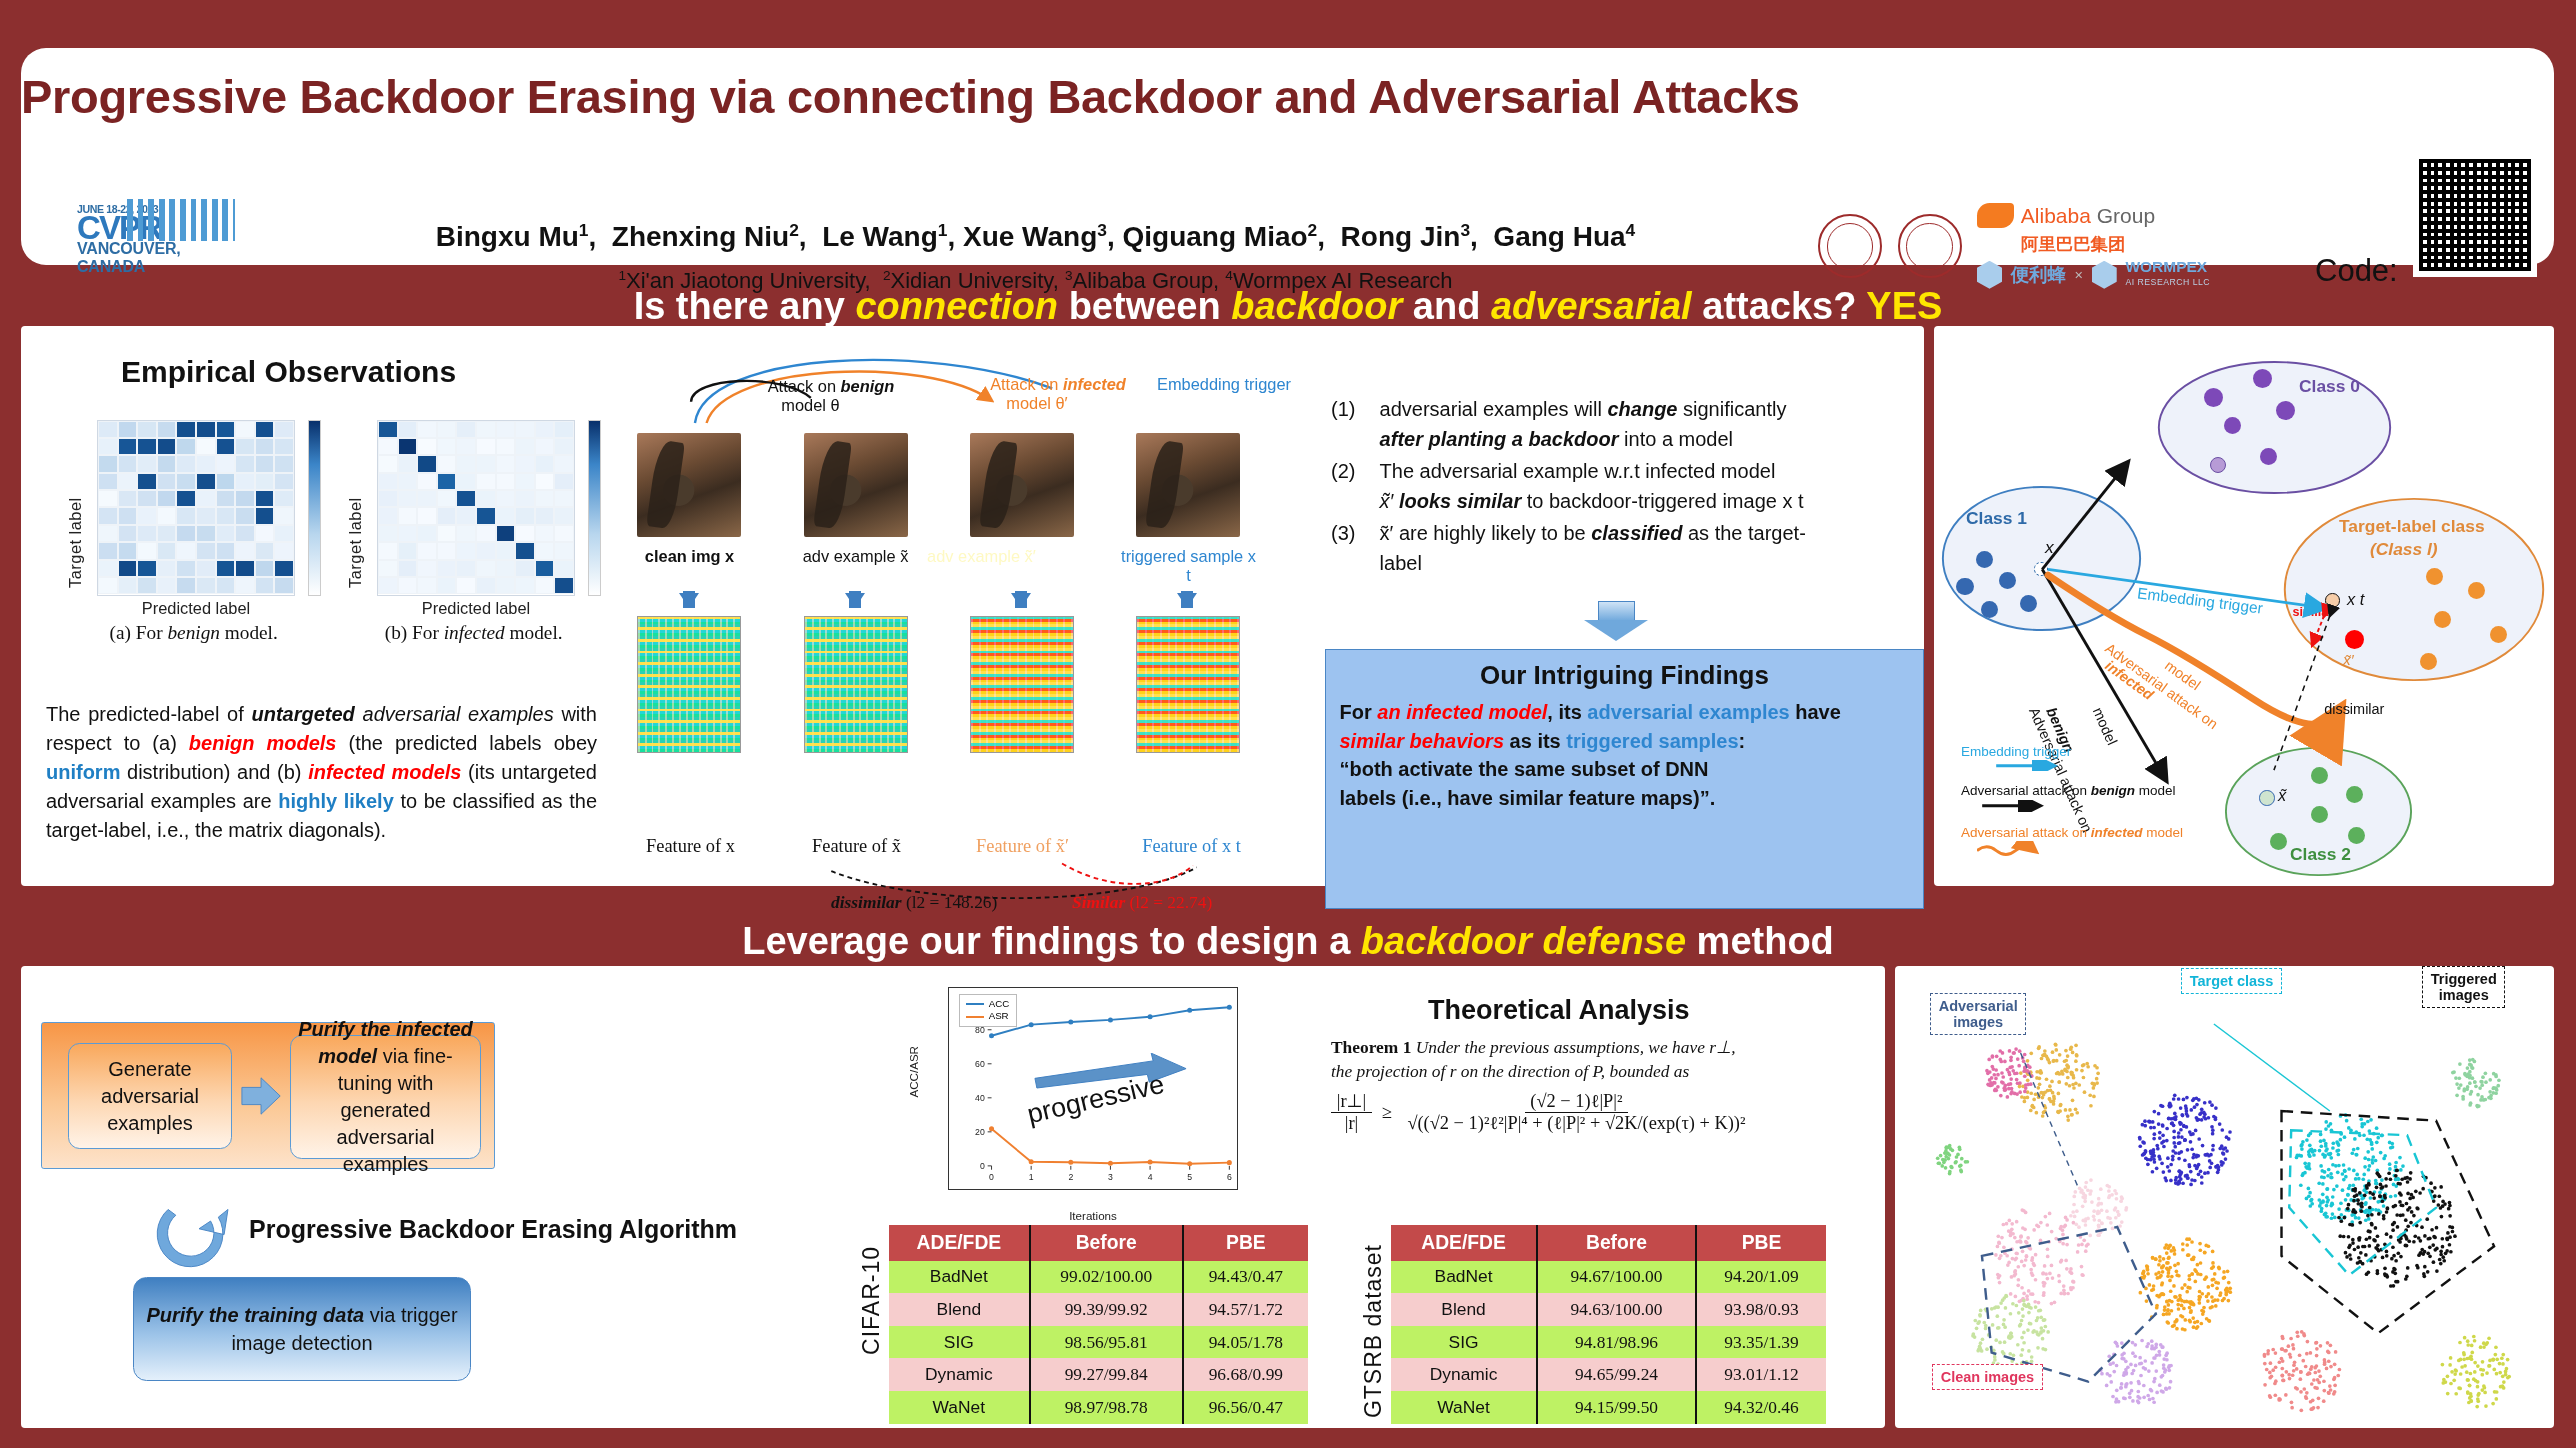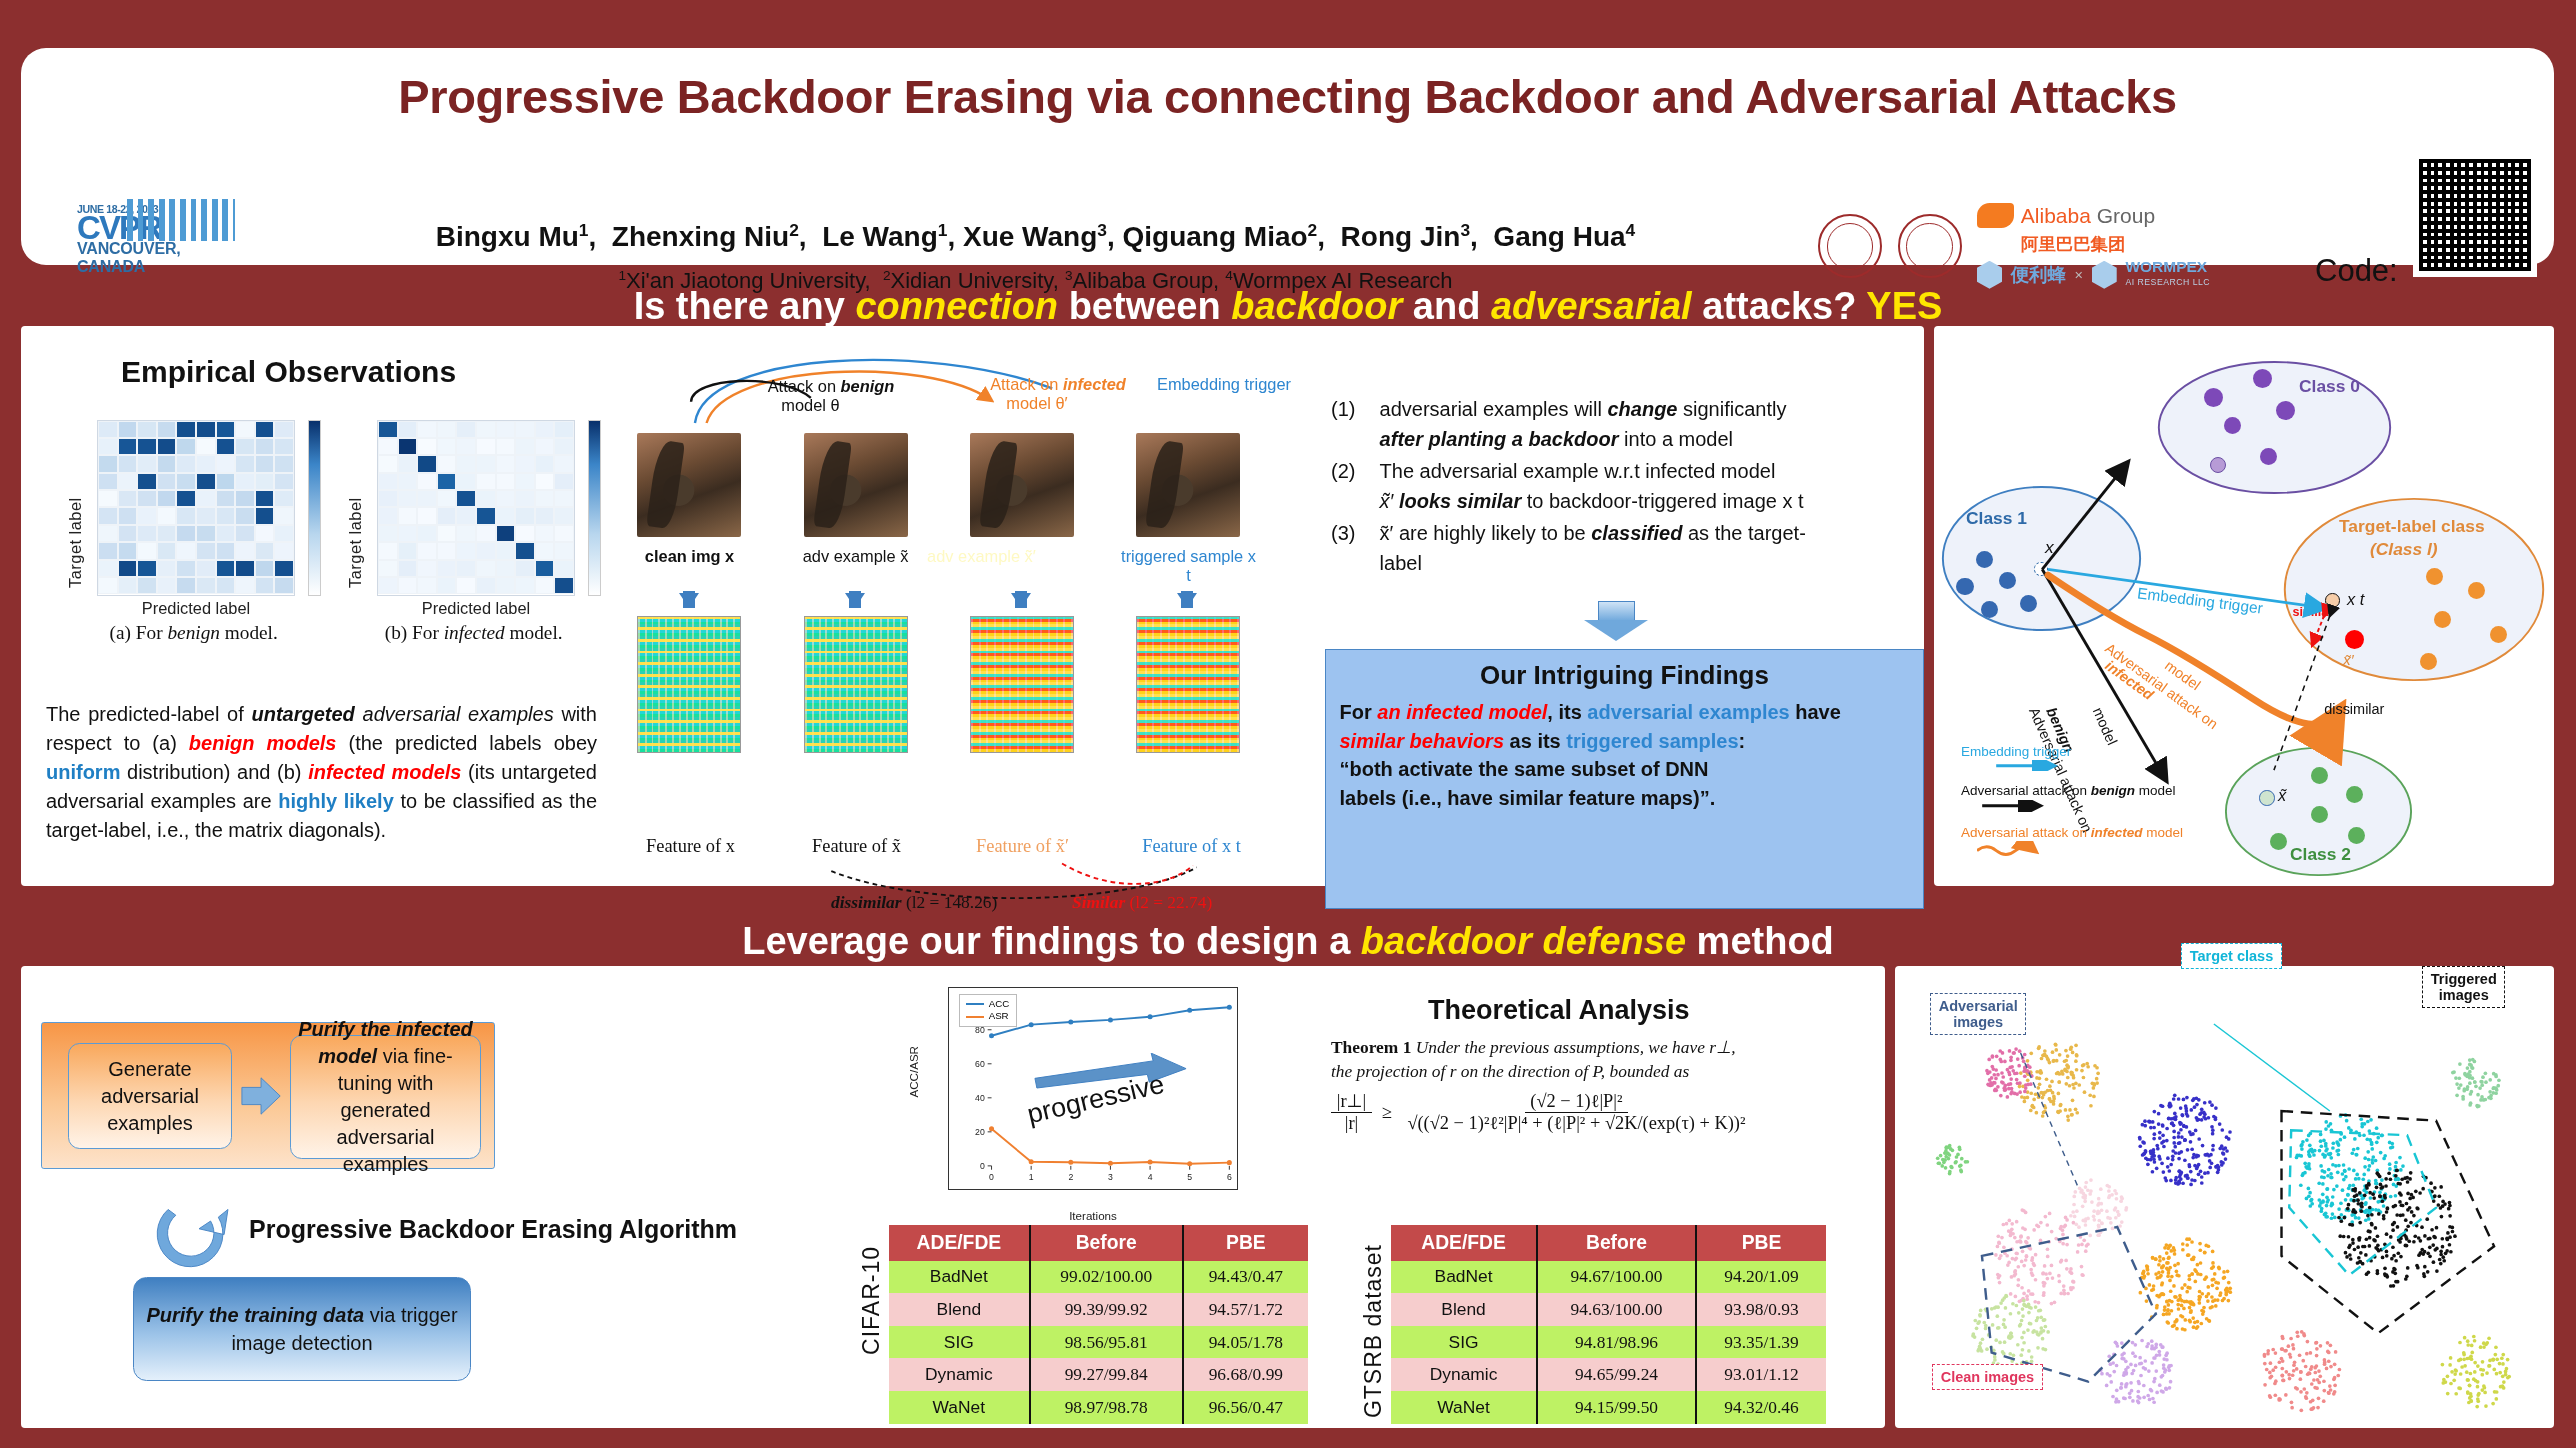--- a/index.html
+++ b/index.html
@@ -9,21 +9,21 @@
     font-family:"Liberation Sans", sans-serif;
     position:relative;
     overflow:hidden;
   }
   
   .header-card{
     position:absolute; left:21px; top:48px; width:2533px; height:217px;
     background:#fff; border-radius:25px;
   }
   .poster-title{
-    position:absolute; left:0; top:21px; width:100%; text-align:center;
+    position:absolute; left:0; top:21px; width:100%; 
     font-size:47px; font-weight:bold; color:#7b2323; letter-spacing:-0.3px;
   }
   .cvpr-logo{
     position:absolute; left:56px; top:155px; width:159px; height:73px;
   }
   .cvpr-date{font-size:10.6px;font-weight:bold;color:#2e6da4;letter-spacing:-0.4px;}
   .cvpr-city{font-size:16px;font-weight:bold;color:#2e6da4;letter-spacing:-0.2px;}
   .cvpr-word{font-size:33px;font-weight:bold;color:#2e79bd;letter-spacing:-1.9px;line-height:25px;}
   .authors{
     position:absolute; left:290px; top:172px; width:1449px; text-align:center;
@@ -2900,18 +2900,18 @@
     <circle cx="210.1" cy="253.8" r="1.9" fill="#f7d6e0"></circle>
     <path d="M90 300 L230 270 L270 360 L200 430 L100 400 Z" fill="none" stroke="#3f5d8c" stroke-width="2.5" stroke-dasharray="12 8"></path>
     <path d="M400 150 L560 160 L620 290 L500 380 L400 300 Z" fill="none" stroke="#111" stroke-width="2.5" stroke-dasharray="12 8"></path>
     <path d="M410 170 L530 175 L560 250 L470 320 L408 250 Z" fill="none" stroke="#19c6d4" stroke-width="2.5" stroke-dasharray="12 8"></path>
     <line x1="130" y1="90" x2="190" y2="230" stroke="#3f5d8c" stroke-width="1.5" stroke-dasharray="6 5"></line>
     <line x1="330" y1="60" x2="450" y2="150" stroke="#19c6d4" stroke-width="1.5"></line>
   </svg>
 <div class="tsne-tag" style="left:1930px;top:993px;border:1.9px dashed #3f5d8c;color:#3f5d8c;text-align:center;">
   <span>Adversarial</span><br><span>images</span>
 </div>
-<div class="tsne-tag" style="left:2181px;top:943px;border:1.9px dashed #12b5d8;color:#12b5d8;">Target class</div>
+<div class="tsne-tag" style="left:2181px;top:968px;border:1.9px dashed #12b5d8;color:#12b5d8;">Target class</div>
 <div class="tsne-tag" style="left:2422px;top:966px;border:1.9px dashed #111;color:#111;text-align:center;">
   <span>Triggered</span><br><span>images</span>
 </div>
 <div class="tsne-tag" style="left:1932px;top:1364px;border:1.9px dashed #e0365e;color:#e0365e;">Clean images</div>
 
 
 </body></html>

